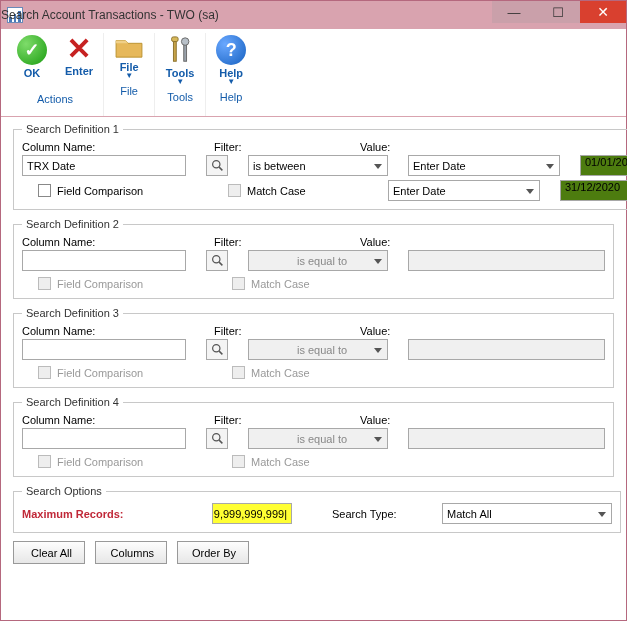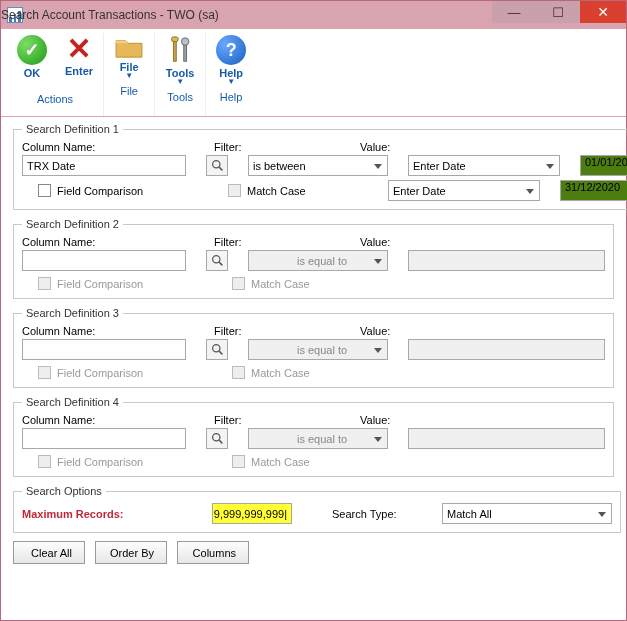--- a/index.html
+++ b/index.html
@@ -322,21 +322,21 @@
             <span>Match All</span>
           </div>
       </div>
     </fieldset>
 
     <div class="bottom-btns">
       <div class="btn">
           <span>Clear All</span>
         </div>
       <div class="btn">
+          <span>Columns</span>
+        </div>
+      <div class="btn">
           <span>Order By</span>
-        </div>
-      <div class="btn">
-          <span>Columns</span>
         </div>
     </div>
 
   </div>
 </div>
 
 </body></html>

